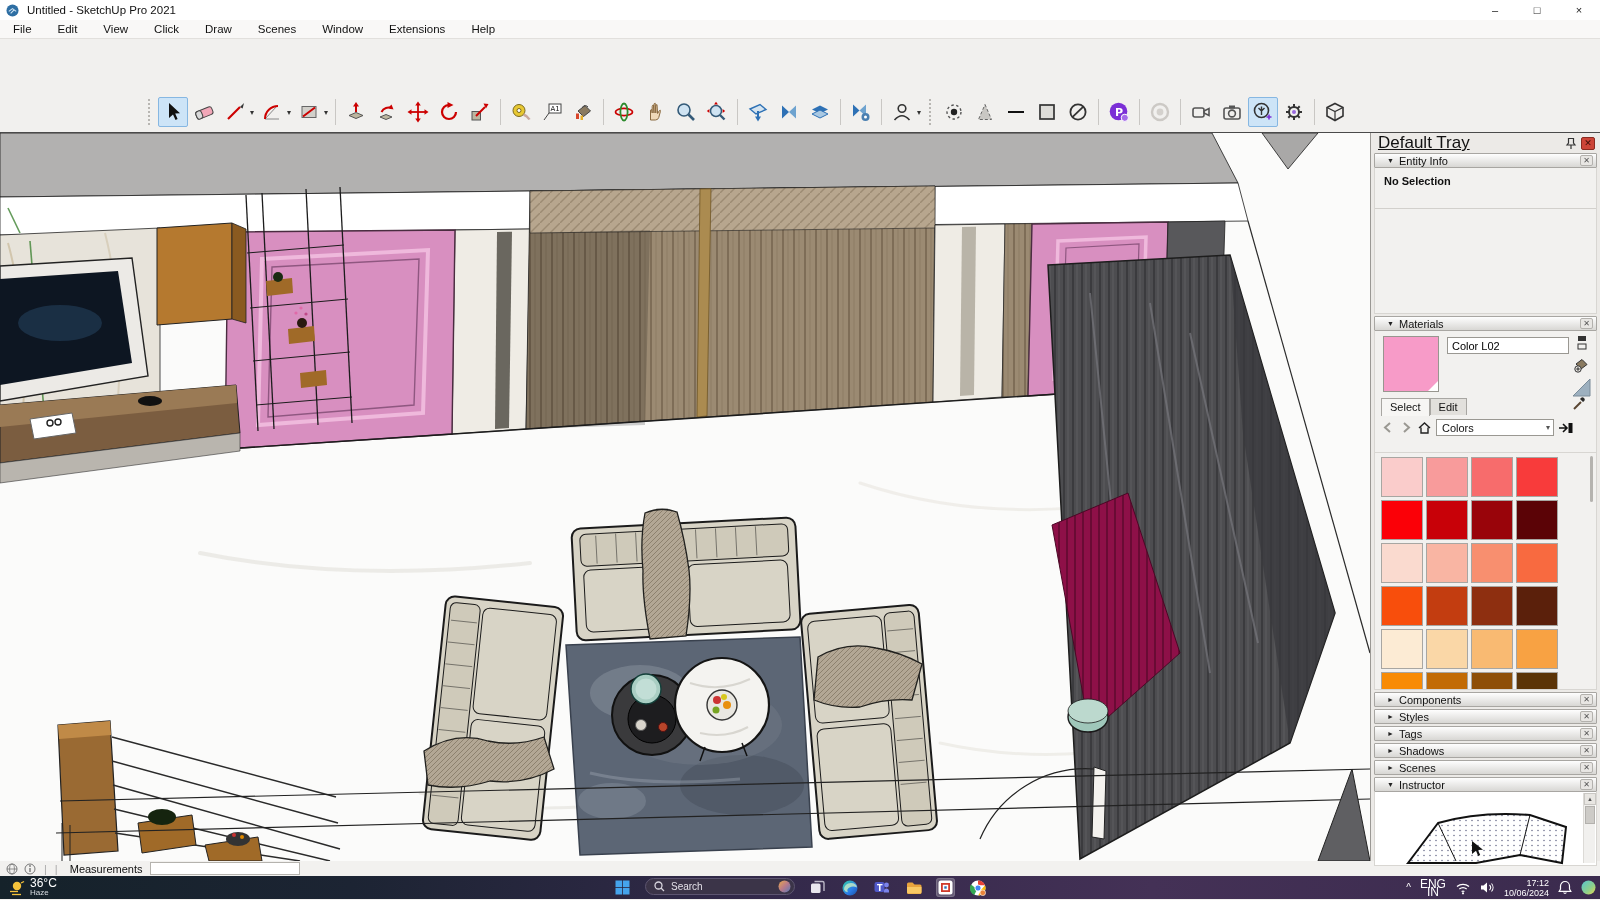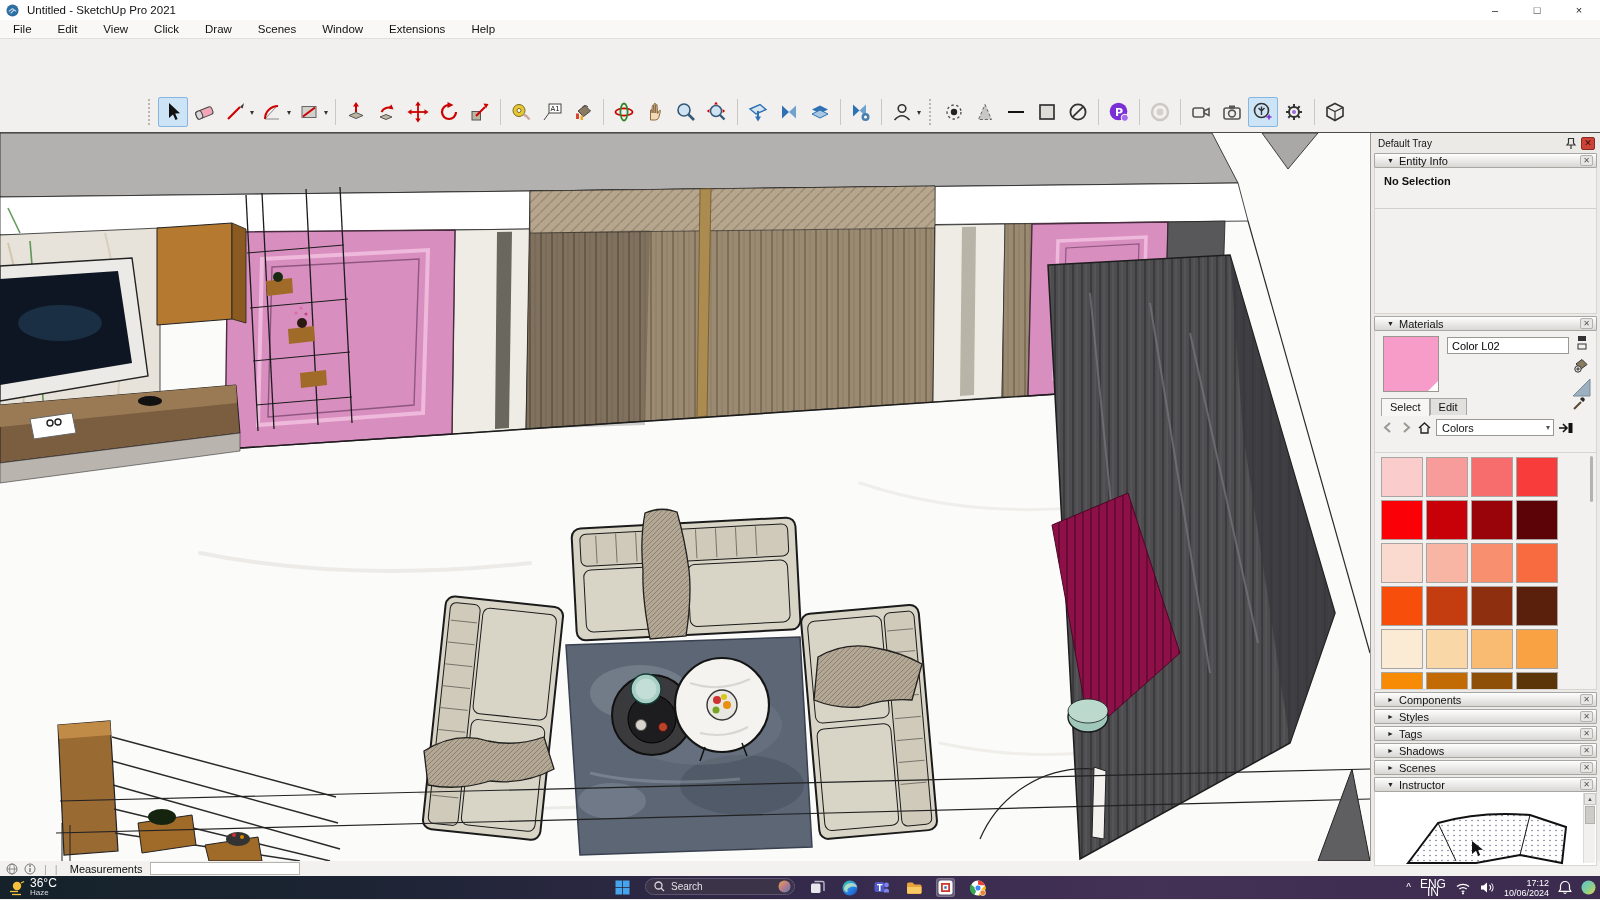--- a/index.html
+++ b/index.html
@@ -31,21 +31,21 @@
   .caret { font-size:8px; color:#333; margin:0 2px 0 -1px; }
 
   
   .main { display:flex; height:728px; border-top:1px solid #4a4a4a; }
   .viewport { width:1370px; height:728px; background:#fbfbfa; position:relative; overflow:hidden; }
   .viewport svg { display:block; }
 
   
   .tray { width:230px; height:728px; background:#eceae7; border-left:1px solid #9a9894; padding:2px 3px; font-size:11px; color:#111; position:relative; }
   .tray-header { height:16px; display:flex; align-items:center; padding:0 2px 0 4px; }
-  .tray-title { flex:1; font-size:10px; color:#111; }
+  .tray-title { flex:1; font-size:17px; color:#111;text-decoration:underline; }
   .tray-pin { width:14px; height:13px; margin-right:3px; }
   .tray-close { width:14px; height:13px; background:#cc4437; border:1px solid #8a2a20; border-radius:2px;
     color:#3c0e08; font-size:9px; font-weight:bold; display:flex; align-items:center; justify-content:center; }
   .sec-h { height:15px; background:linear-gradient(#fefefe,#d8d7d4); border:1px solid #a8a6a2; border-radius:1px;
     display:flex; align-items:center; padding:0 3px 0 12px; margin-top:2px; }
   .sec-h .arr { font-size:7px; color:#222; width:12px; }
   .sec-h .lbl { flex:1; font-size:11px; color:#111; }
   .sec-x { width:13px; height:11px; border:1px solid #b3b1ad; border-radius:2px; background:#e8e6e3;
     font-size:8px; color:#555; display:flex; align-items:center; justify-content:center; }
   .ei-body { height:146px; background:#f2f1ef; border:1px solid #d8d6d2; border-top:none; position:relative; }

